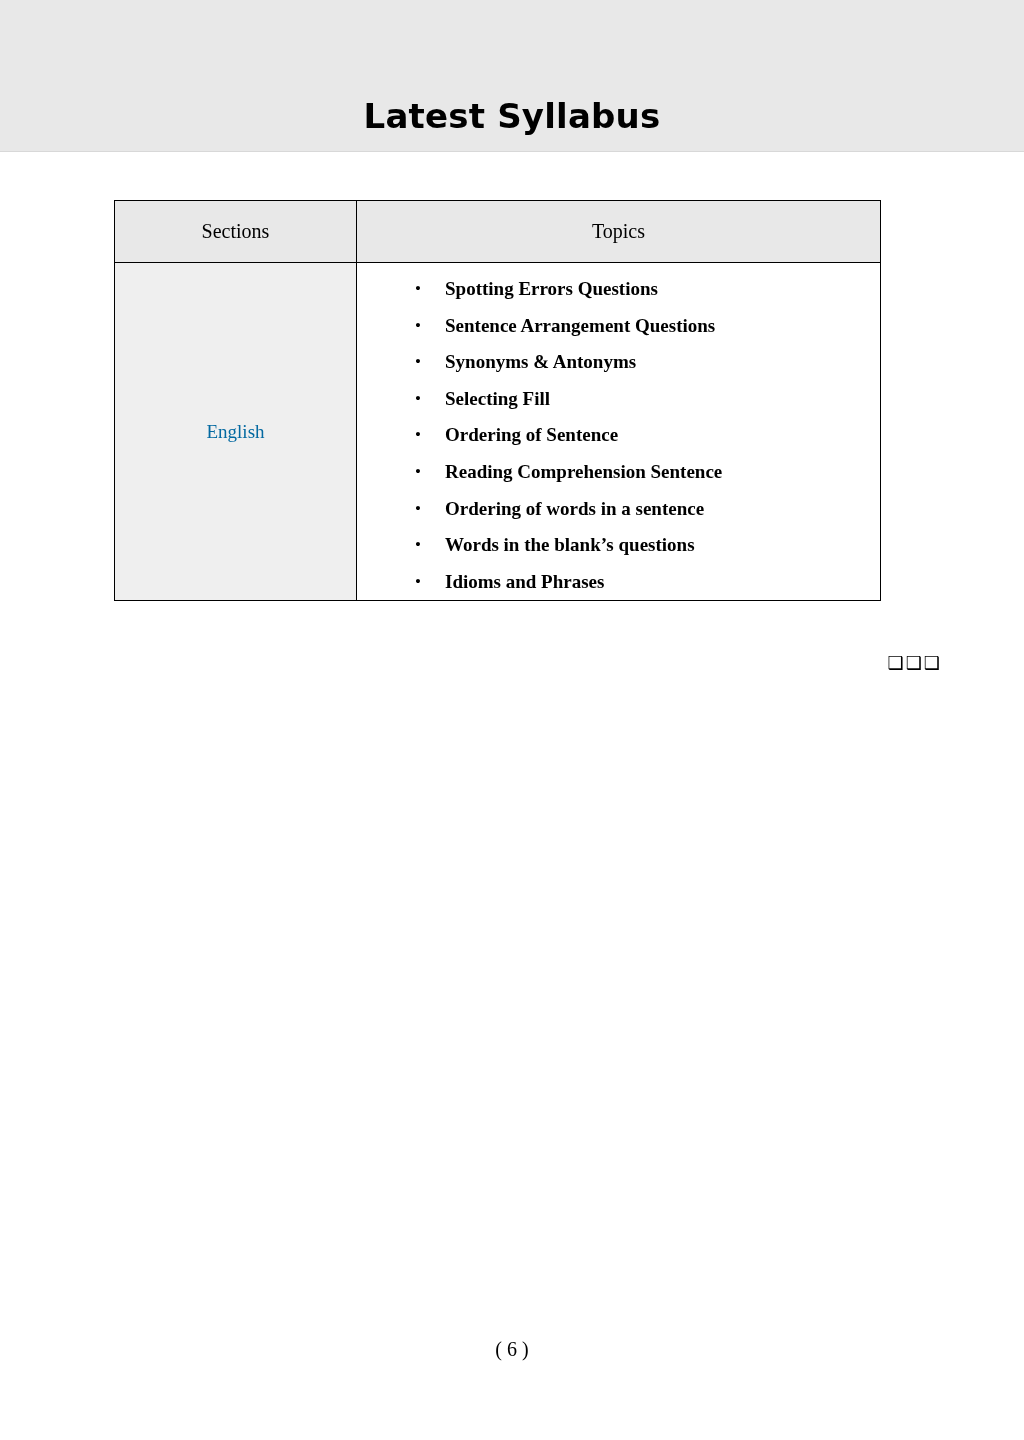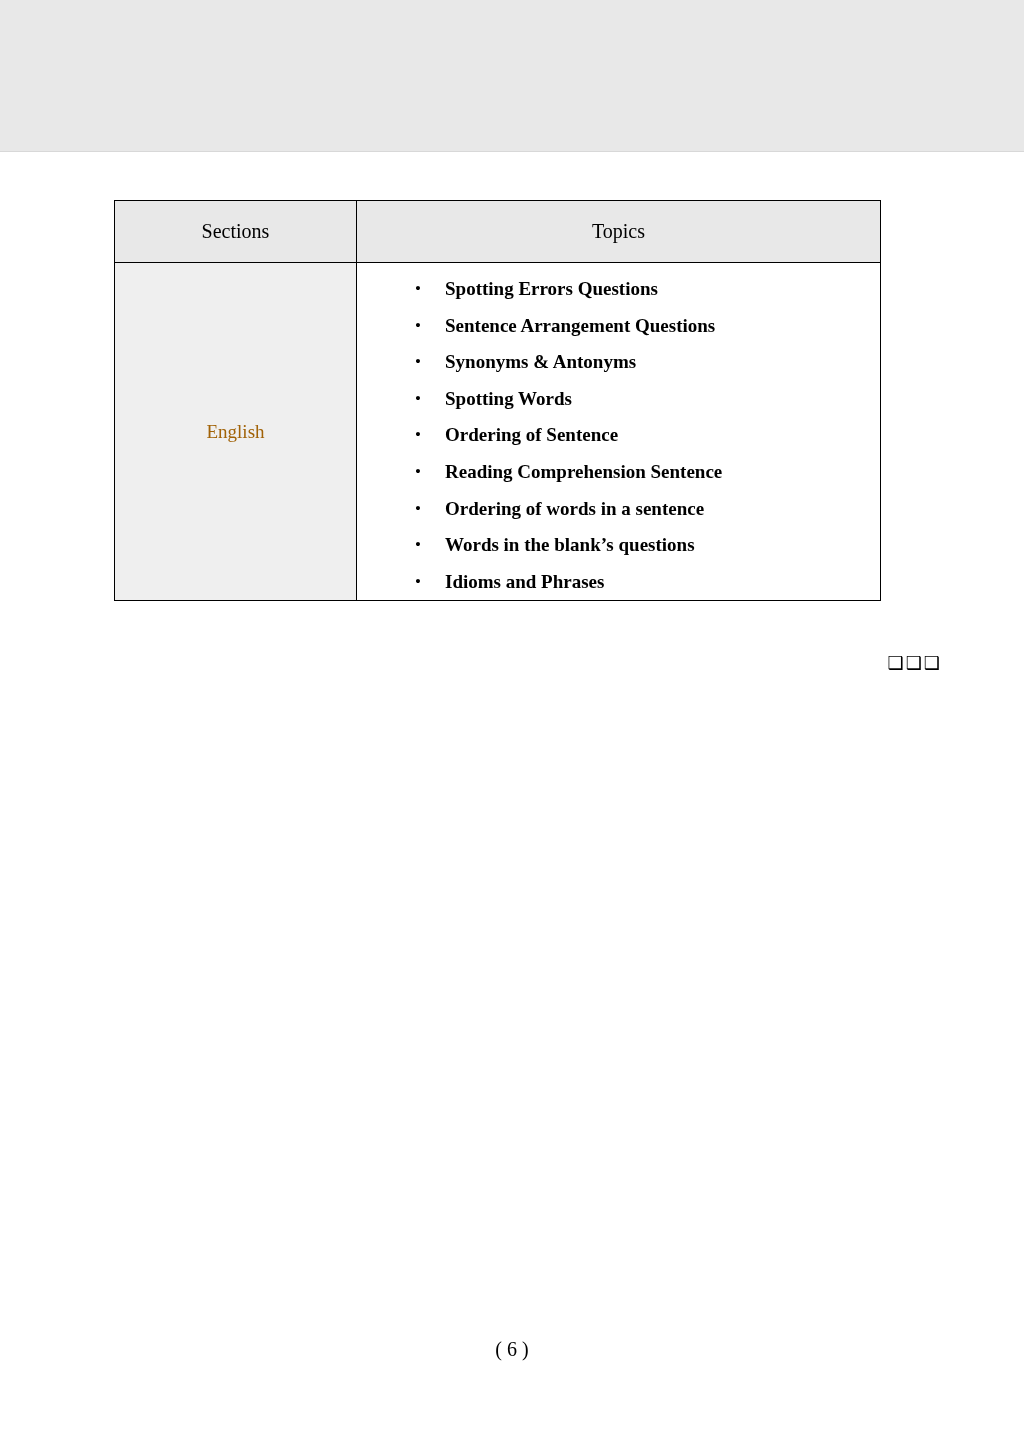--- a/index.html
+++ b/index.html
@@ -62,21 +62,21 @@
     height: 62px;
     text-align: center;
     color: #000000;
   }
   .col-sections { width: 242px; }
   .col-topics { width: 524px; }
   .section-cell {
     background: #efefef;
     text-align: center;
     font-size: 19px;
-    color: #a16207;
+    color: #0369a1;
   }
   .topics-cell {
     background: #ffffff;
     padding: 14px 0 14px 0;
   }
   ul.topics-list {
     list-style: none;
     margin: 0;
     padding: 8px 0 0 58px;
   }
@@ -121,37 +121,38 @@
     color: #000000;
   }
 </style>
 </head>
 <body>
 
 <div class="page">
 
   <div class="header-band"></div>
 
+  <div class="page-title">Latest Syllabus</div>
 
   <table class="syllabus-table">
     <thead>
       <tr>
         <th class="col-sections">Sections</th>
         <th class="col-topics">Topics</th>
       </tr>
     </thead>
     <tbody>
       <tr>
         <td class="section-cell">English</td>
         <td class="topics-cell">
           <ul class="topics-list">
             <li>Spotting Errors Questions</li>
             <li>Sentence Arrangement Questions</li>
             <li>Synonyms &amp; Antonyms</li>
-            <li>Spotting Words</li>
+            <li>Selecting Fill</li>
             <li>Ordering of Sentence</li>
             <li>Reading Comprehension Sentence</li>
             <li>Ordering of words in a sentence</li>
             <li>Words in the blank’s questions</li>
             <li>Idioms and Phrases</li>
           </ul>
         </td>
       </tr>
     </tbody>
   </table>

